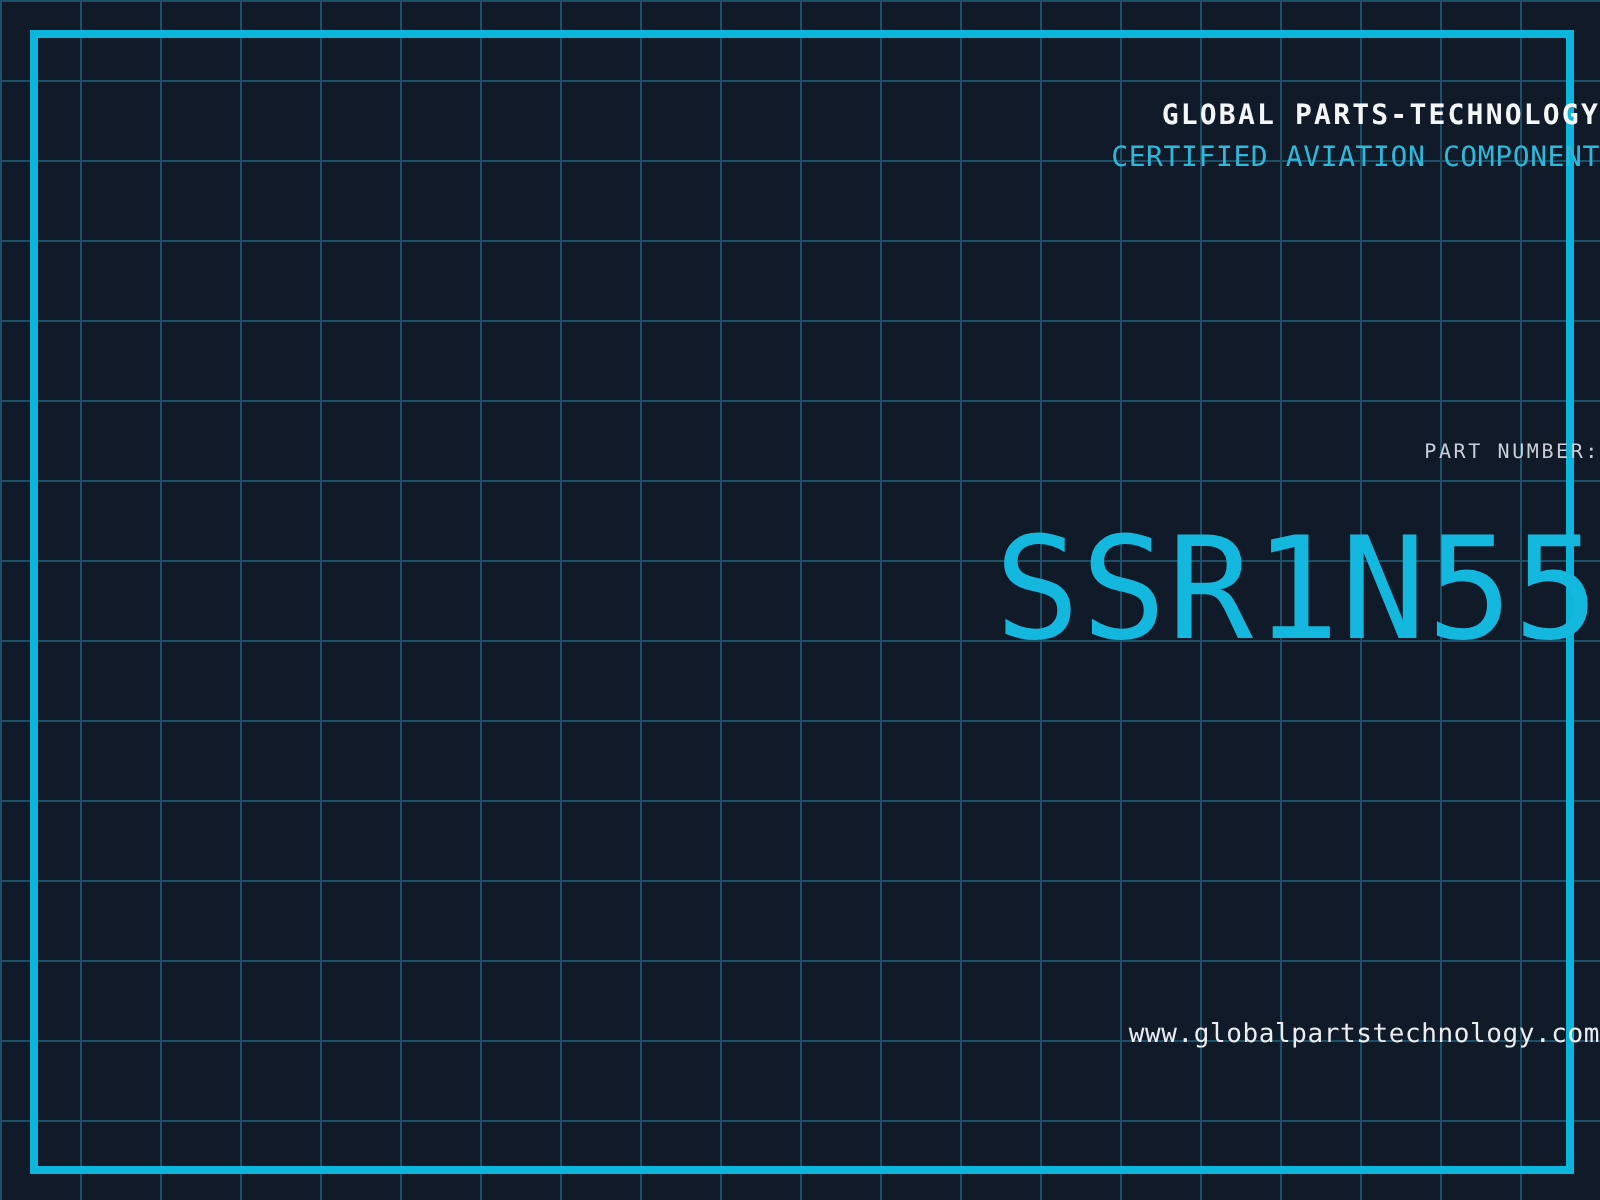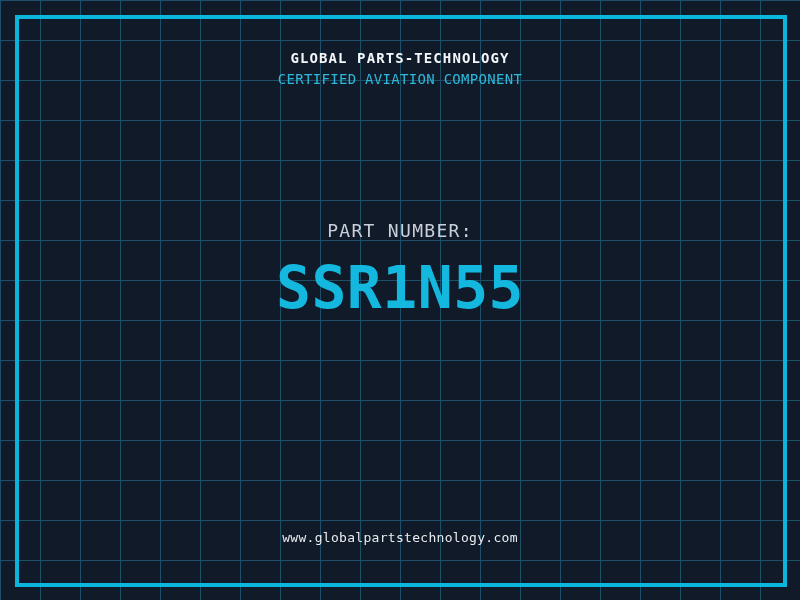--- a/index.html
+++ b/index.html
@@ -28,21 +28,21 @@
     height: 572px;
     box-sizing: border-box;
     border: 4px solid #0cb5dc;
     pointer-events: none;
   }
 
   .txt {
     position: absolute;
     left: 0;
     right: 0;
-    text-align: center;
+    text-align: right;
     line-height: 1;
     white-space: nowrap;
   }
 
   .company-title {
     top: 51px;
     font-size: 14px;
     font-weight: bold;
     letter-spacing: 1.1px;
     color: #f4f7f9;
@@ -50,35 +50,35 @@
 
   .certification-subtitle {
     top: 72px;
     font-size: 14px;
     letter-spacing: 0.3px;
     color: #2eb8da;
   }
 
   .part-number-label {
     top: 222px;
-    font-size: 18px;
+    font-size: 10px;
     letter-spacing: 1.3px;
     color: #c9cfd9;
   }
 
   .part-number-value {
     top: 259px;
-    font-size: 58px;
-    font-weight: bold;
+    font-size: 71px;
+    font-weight: normal;
     letter-spacing: 0.5px;
     color: #14b8de;
   }
 
   .website-url {
-    top: 531px;
+    top: 511px;
     font-size: 13px;
     letter-spacing: 0.3px;
     color: #e9edf0;
   }
 </style>
 </head>
 <body>
 
 <div class="frame"></div>
 

